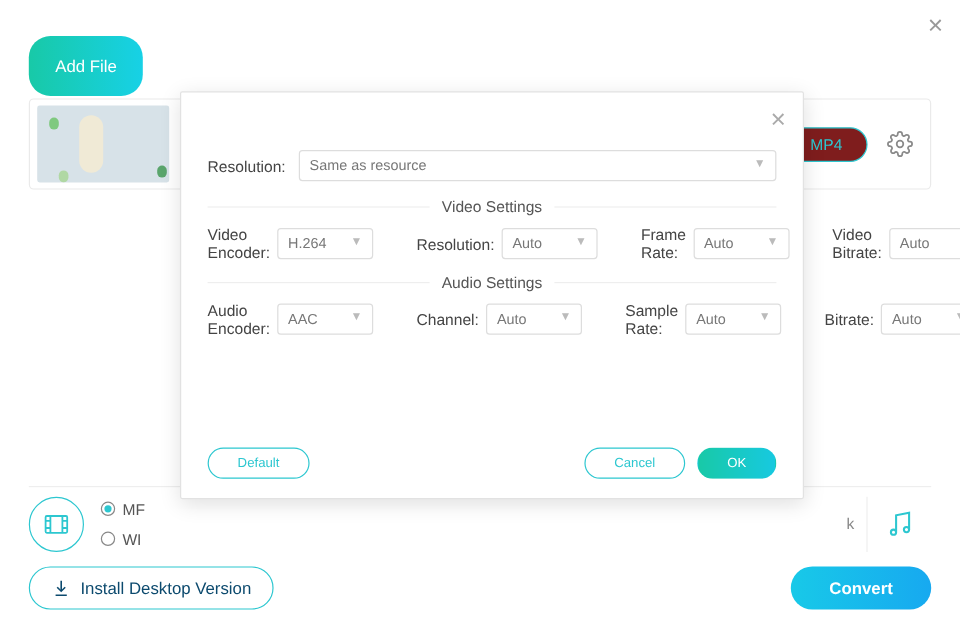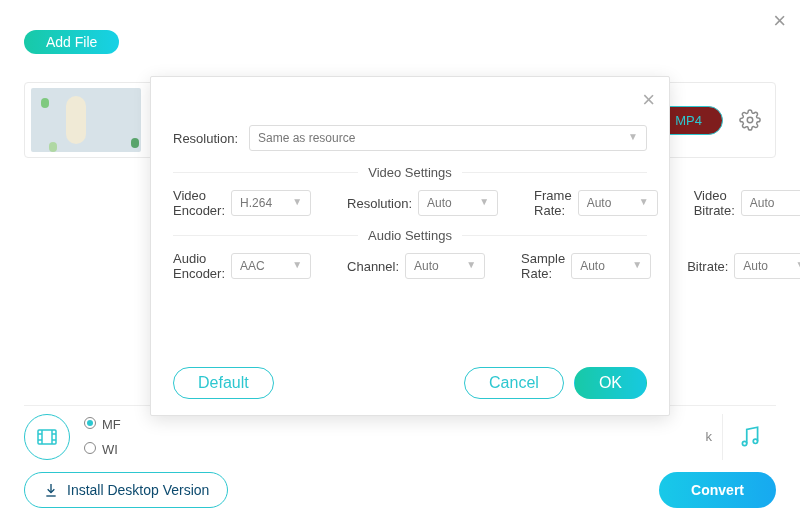--- a/index.html
+++ b/index.html
@@ -4,21 +4,21 @@
 <style>
   * { box-sizing: border-box; margin: 0; padding: 0; font-family: -apple-system, BlinkMacSystemFont, "Segoe UI", Arial, sans-serif; }
   body { width: 800px; height: 522px; background: #fff; position: relative; overflow: hidden; }
 
   .top-close { position: absolute; top: 8px; right: 14px; font-size: 22px; color: #999; cursor: pointer; font-weight: 300; }
 
   .add-file-btn {
     position: absolute; top: 30px; left: 24px;
     background: linear-gradient(90deg, #18c9a7, #17d1e6);
     color: #fff; border: none; border-radius: 18px;
-    padding: 4px 22px; font-size: 14px; cursor: pointer;
+    padding: 17px 22px; font-size: 14px; cursor: pointer;
   }
 
   .file-row {
     position: absolute; top: 82px; left: 24px; right: 24px; height: 76px;
     border: 1px solid #eaeaea; border-radius: 4px; display: flex; align-items: center;
     padding: 6px 14px 6px 6px; gap: 10px;
   }
   .thumb { width: 110px; height: 64px; background: #d7e2e8; border-radius: 2px; position: relative; overflow: hidden; }
   .thumb::before { content:""; position:absolute; left:35px; top:8px; width:20px; height:48px; background:#f0ead6; border-radius:10px; }
   .thumb::after { content:""; position:absolute; left:10px; top:10px; width:8px; height:10px; background:#7fc97f; border-radius:4px; box-shadow: 90px 40px 0 #5aa56c, 8px 44px 0 #b0d8a4; }
@@ -28,21 +28,21 @@
     padding: 6px 20px; font-size: 13px; cursor: pointer; background: #7f1d1d;
   }
   .gear { width: 22px; height: 22px; color: #8a8a8a; cursor: pointer; margin-left: 6px; }
 
   .target-row {
     position: absolute; left: 24px; right: 24px; top: 405px; height: 62px;
     border-top: 1px solid #eee; display: flex; align-items: center;
   }
   .target-icon { width: 46px; height: 46px; border-radius: 50%; border: 1px solid #2dc7d0; display:flex; align-items:center; justify-content:center; color:#2dc7d0; margin-right: 14px; }
   .radio-stack { display:flex; flex-direction: column; gap: 10px; font-size: 13px; color:#555; }
-  .radio-line { display:flex; gap:6px; }
+  .radio-line { display:flex; align-items:center; gap:6px; }
   .radio { width:12px; height:12px; border:1px solid #888; border-radius:50%; display:inline-flex; align-items:center; justify-content:center; }
   .radio.checked::after { content:""; width:6px; height:6px; background:#2dc7d0; border-radius:50%; }
   .target-spacer { flex:1; }
   .k-text { color:#888; font-size:13px; margin-right: 10px; }
   .music-box { width:54px; border-left:1px solid #eee; height:46px; display:flex; align-items:center; justify-content:center; color:#2dc7d0; }
 
   .footer { position:absolute; left:24px; right:24px; bottom: 14px; display:flex; align-items:center; }
   .install-btn { border:1px solid #2dc7d0; color:#0c4a6e; background:#fff; border-radius:18px; padding:9px 18px; font-size:14px; cursor:pointer; display:flex; align-items:center; gap:8px; }
   .convert-btn { margin-left:auto; background: linear-gradient(90deg,#18c9e8,#17a9f0); color:#fff; border:none; border-radius:18px; padding:10px 32px; font-size:14px; cursor:pointer;font-weight:bold; }
 
@@ -66,21 +66,21 @@
 
   .section-hr { display:flex; align-items:center; margin: 10px 0 8px 0; }
   .section-hr::before, .section-hr::after { content:""; flex:1; height:1px; background:#eee; }
   .section-title { font-size:13px; color:#555; padding: 0 10px; }
 
   .grid2 { display:grid; grid-template-columns: 1fr 1fr 1fr 1fr; column-gap: 28px; row-gap: 12px; gap: 36px; }
   .cell { display:flex; align-items:center; justify-content:space-between; gap: 6px; }
   .cell .lbl { flex:1; }
 
   .dlg-footer { position:absolute; left:22px; right:22px; bottom:16px; display:flex; align-items:center; gap:10px; }
-  .pill-btn { border-radius:16px; padding:6px 24px; font-size:16px; cursor:pointer; border:1px solid transparent;margin-top:16px; }
+  .pill-btn { border-radius:16px; padding:6px 24px; font-size:11px; cursor:pointer; border:1px solid transparent;margin-top:16px; }
   .btn-default { border-color:#2dc7d0; color:#2dc7d0; background:#fff; }
   .btn-ok { background: linear-gradient(90deg,#18c9a7,#17c9e0); color:#fff; }
   .btn-cancel { border-color:#2dc7d0; color:#2dc7d0; background:#fff; }
   .dlg-footer .spacer { flex:1; }
 </style>
 </head>
 <body>
 
 <div class="top-close">×</div>
 

